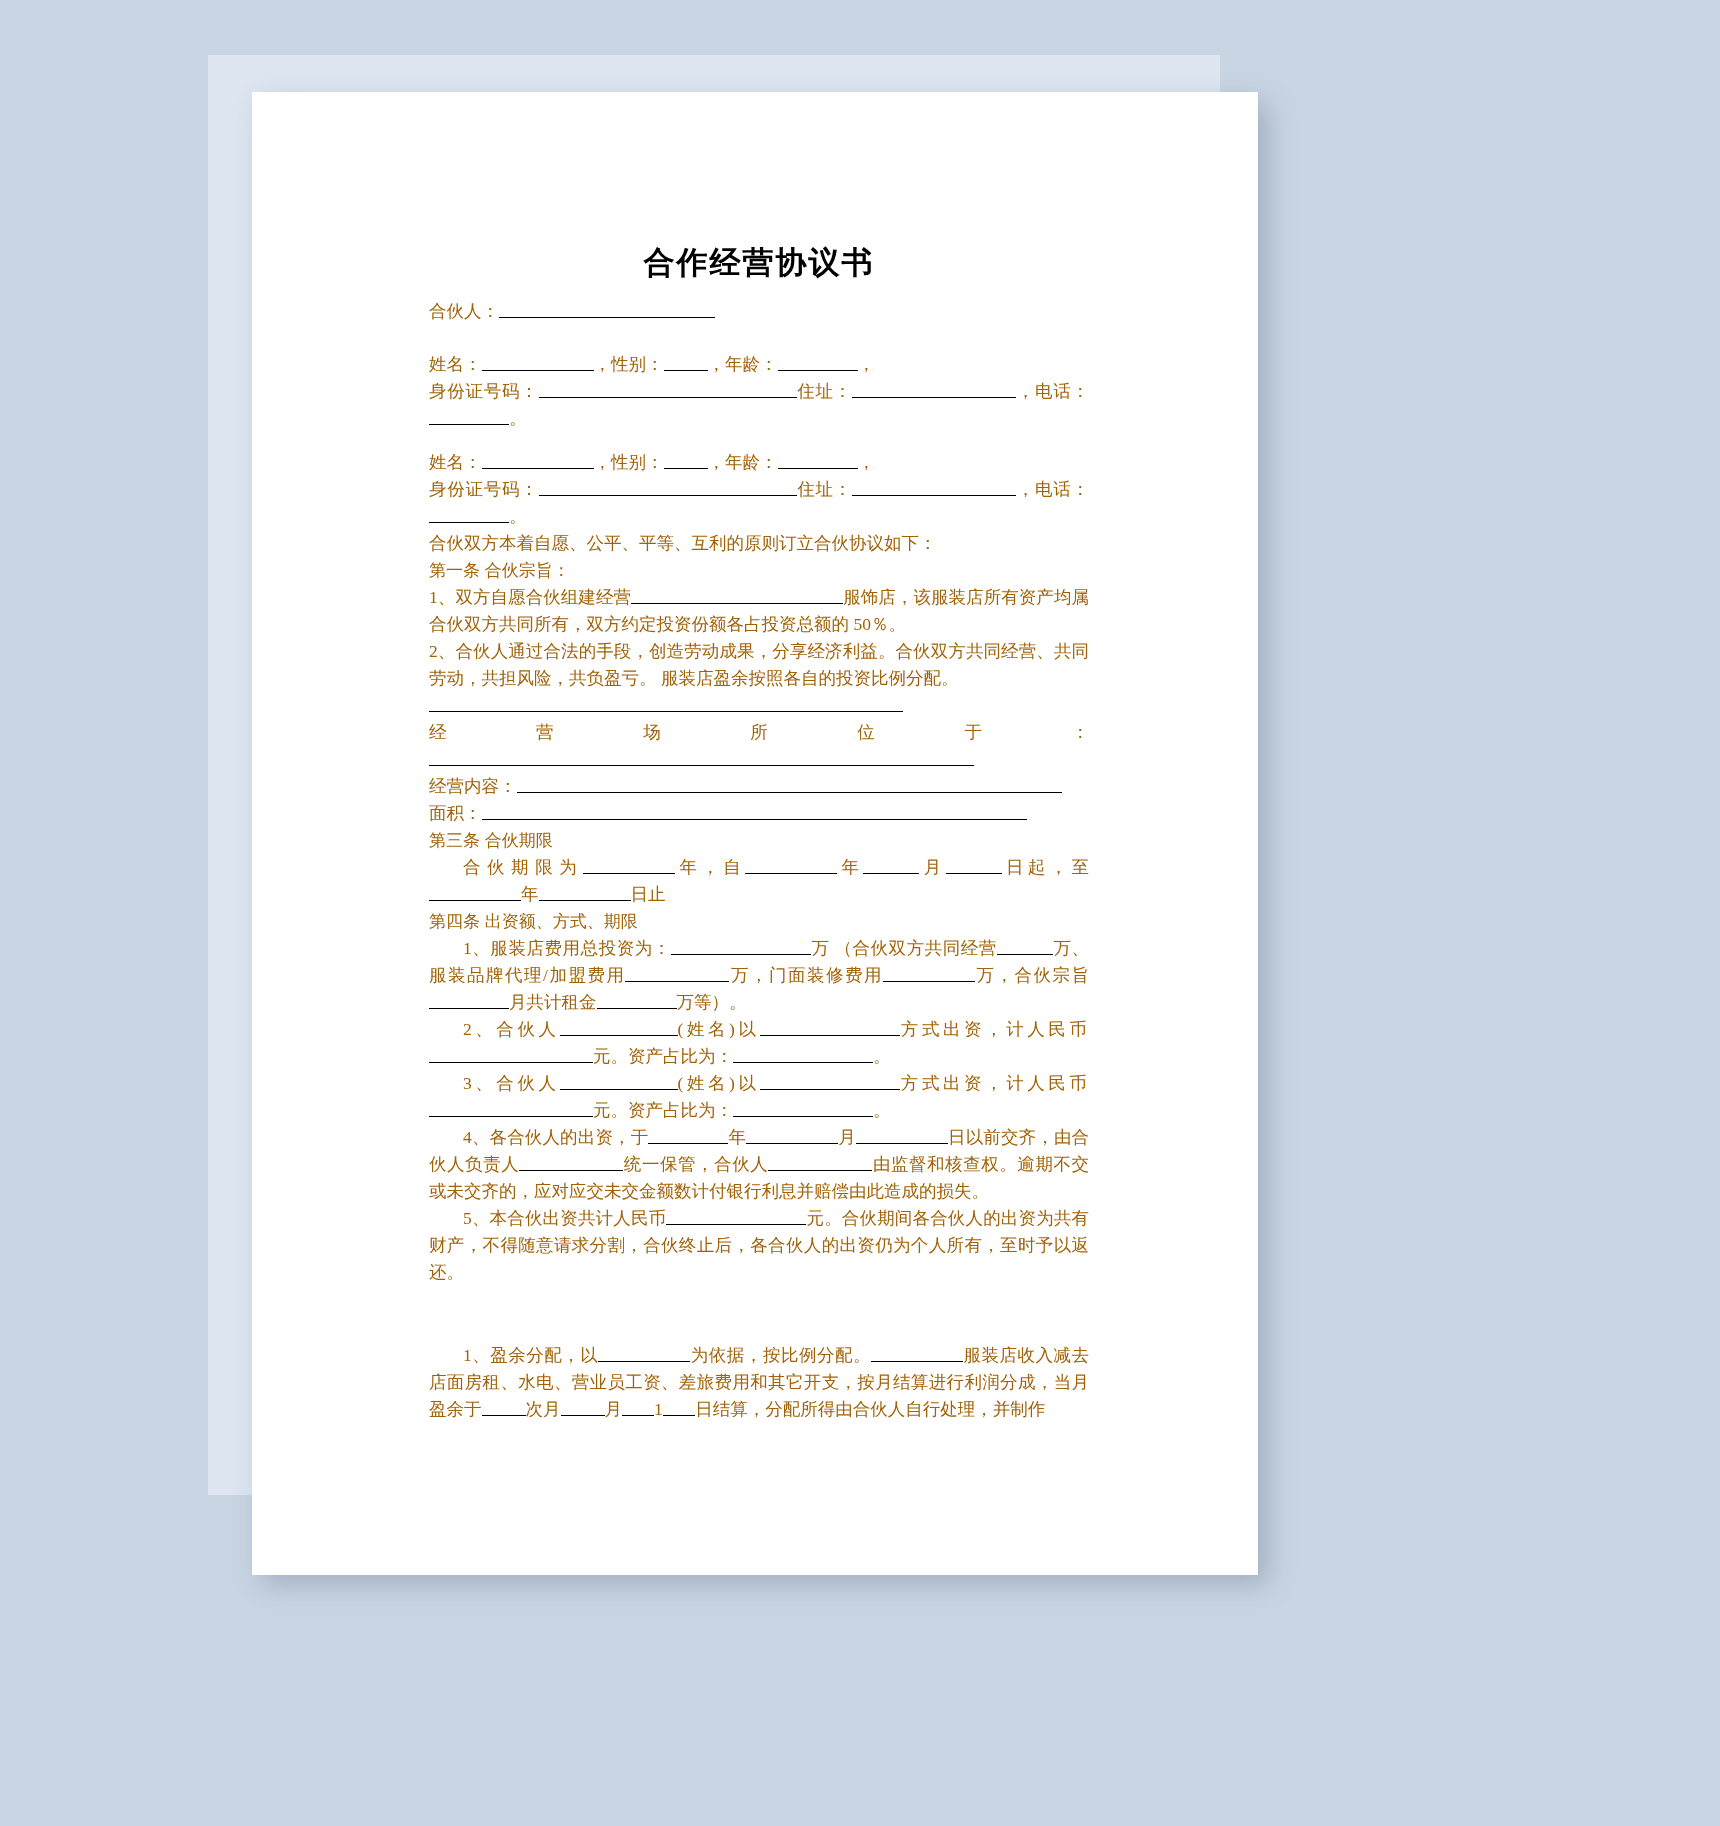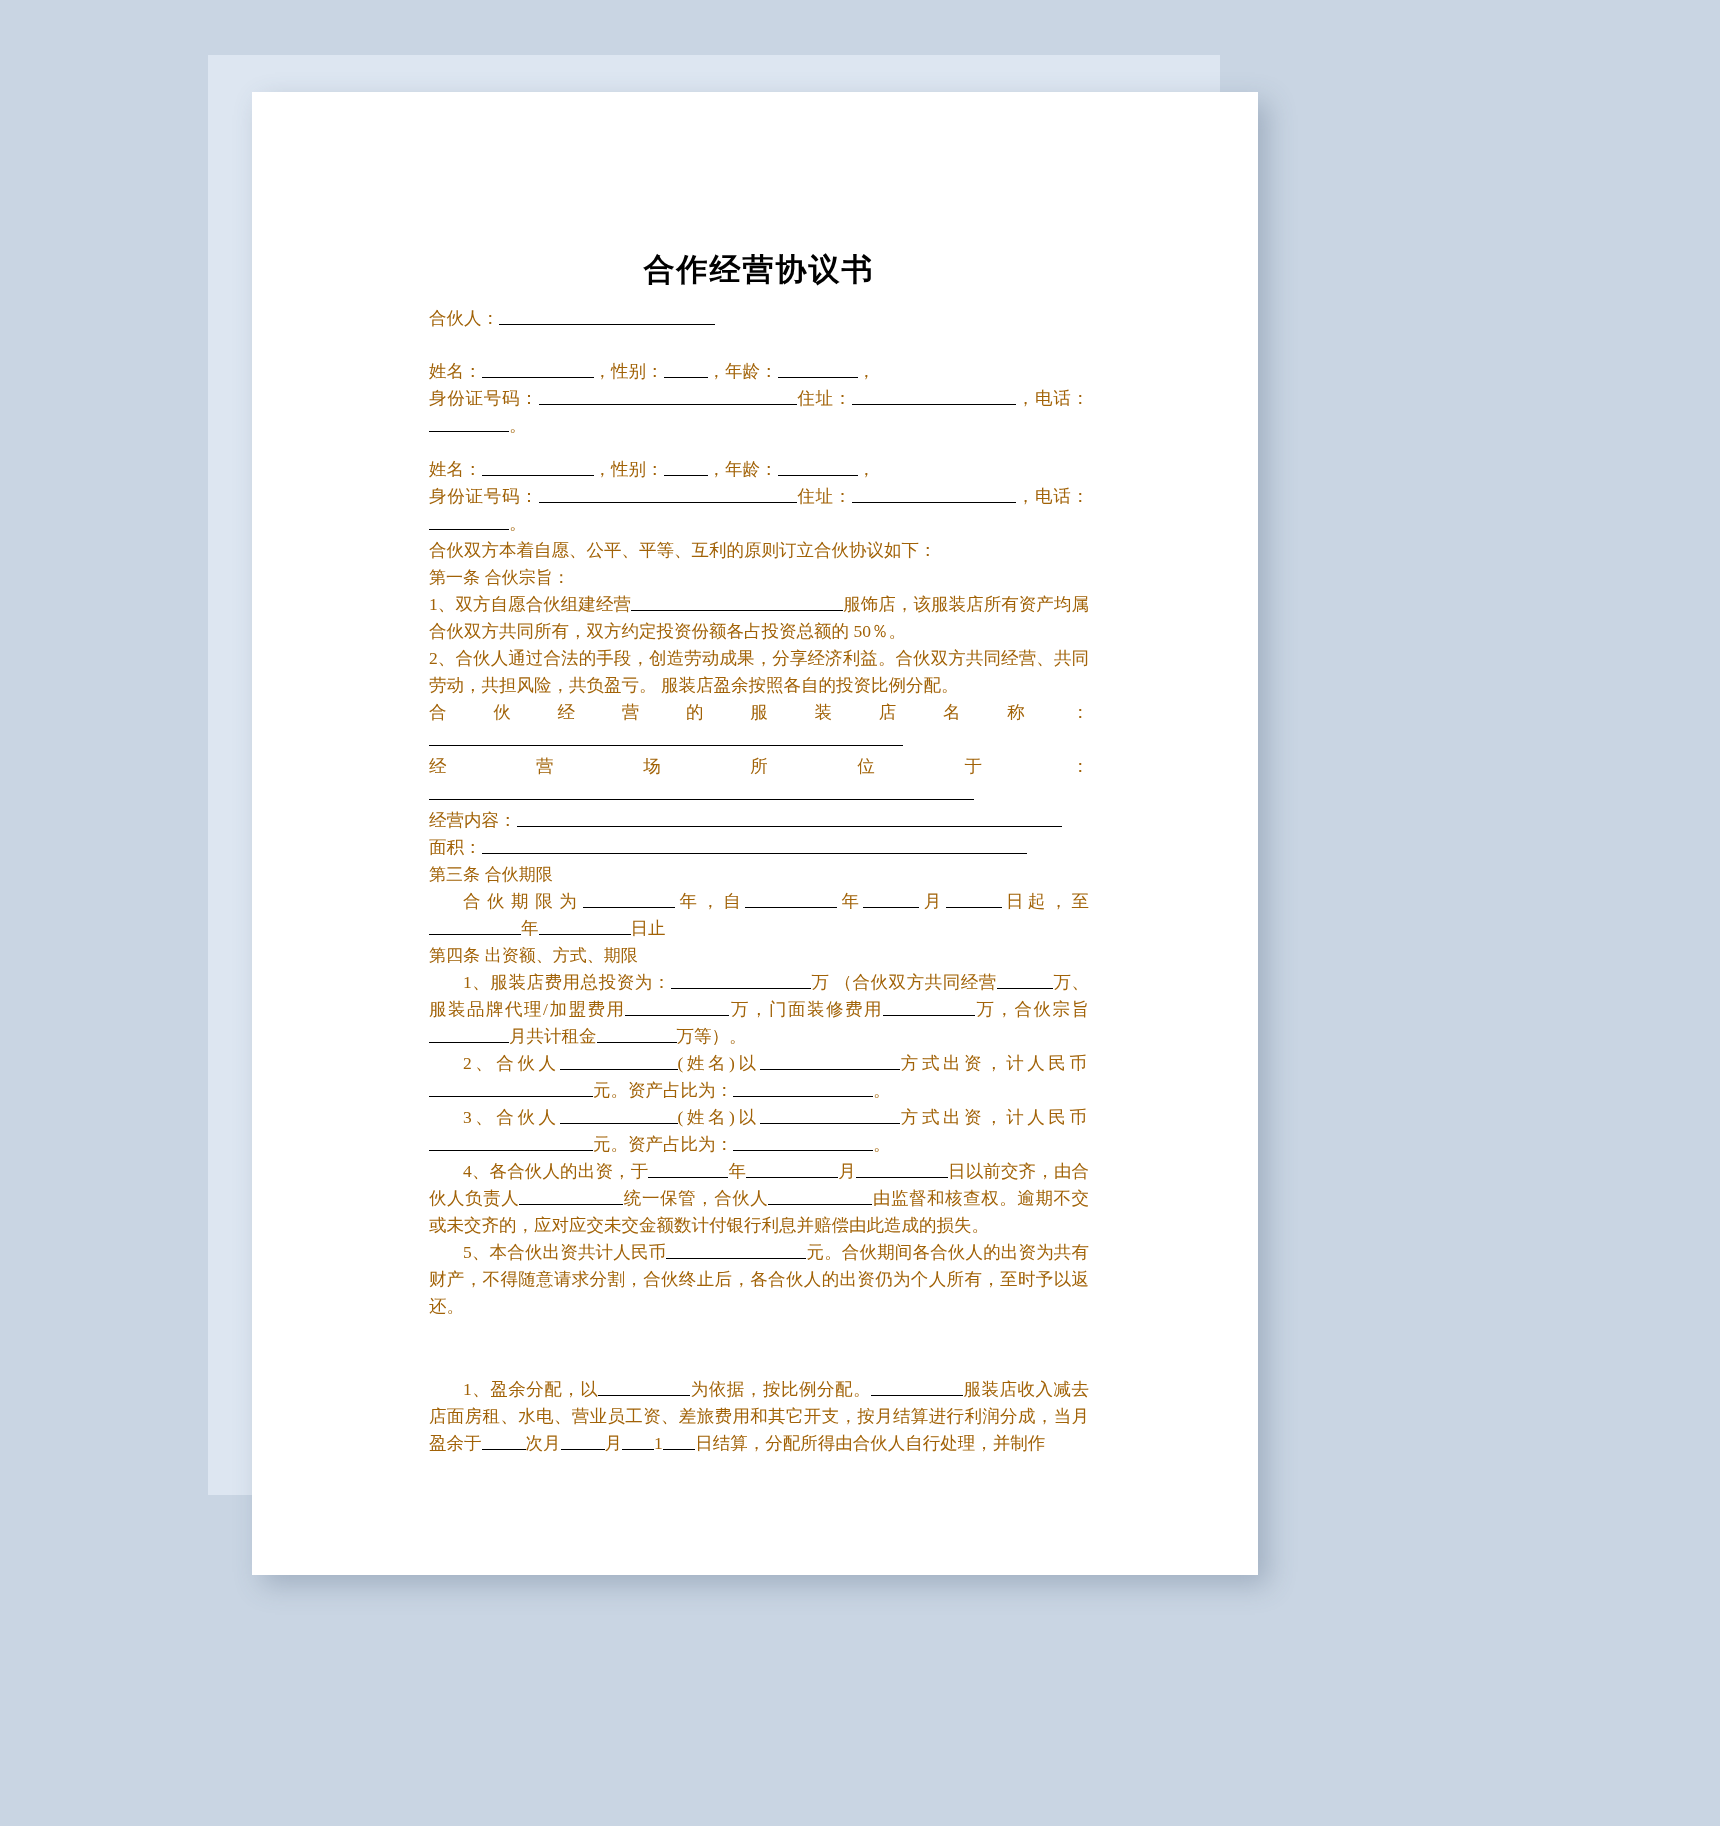--- a/index.html
+++ b/index.html
@@ -32,21 +32,21 @@
     top: 92px;
     width: 1006px;
     height: 1483px;
     background: #ffffff;
     box-shadow: 10px 10px 26px rgba(70, 90, 115, 0.30);
   }
 
   #doc-body {
     position: absolute;
     left: 177px;
-    top: 157px;
+    top: 150px;
     width: 660px;
   }
 
   .doc-title {
     text-align: center;
     font-size: 31px;
     font-weight: 700;
     font-family: "Liberation Sans", "DejaVu Sans", sans-serif;
     letter-spacing: 2px;
     margin: 0 0 14px 0;
@@ -133,21 +133,21 @@
 
     <p class="p">合伙双方本着自愿、公平、平等、互利的原则订立合伙协议如下：</p>
 
     <p class="p bold">第一条  合伙宗旨：</p>
     <p class="p">
       <span>1、双方自愿合伙组建经营</span><span class="bl w18"></span><span>服饰店，该服装店所有资产均属合伙双方共同所有，双方约定投资份额各占投资总额的 50％。</span>
     </p>
     <p class="p">2、合伙人通过合法的手段，创造劳动成果，分享经济利益。合伙双方共同经营、共同劳动，共担风险，共负盈亏。  服装店盈余按照各自的投资比例分配。</p>
 
     <p class="p">
-      <span>合伙经营的服装店名称：</span><span class="bl w40"></span>
+      <span class="bl w40"></span>
     </p>
     <p class="p">
       <span>经营场所位于：</span><span class="bl w46"></span>
     </p>
     <p class="p">
       <span>经营内容：</span><span class="bl w46"></span>
     </p>
     <p class="p">
       <span>面积：</span><span class="bl w46"></span>
     </p>

